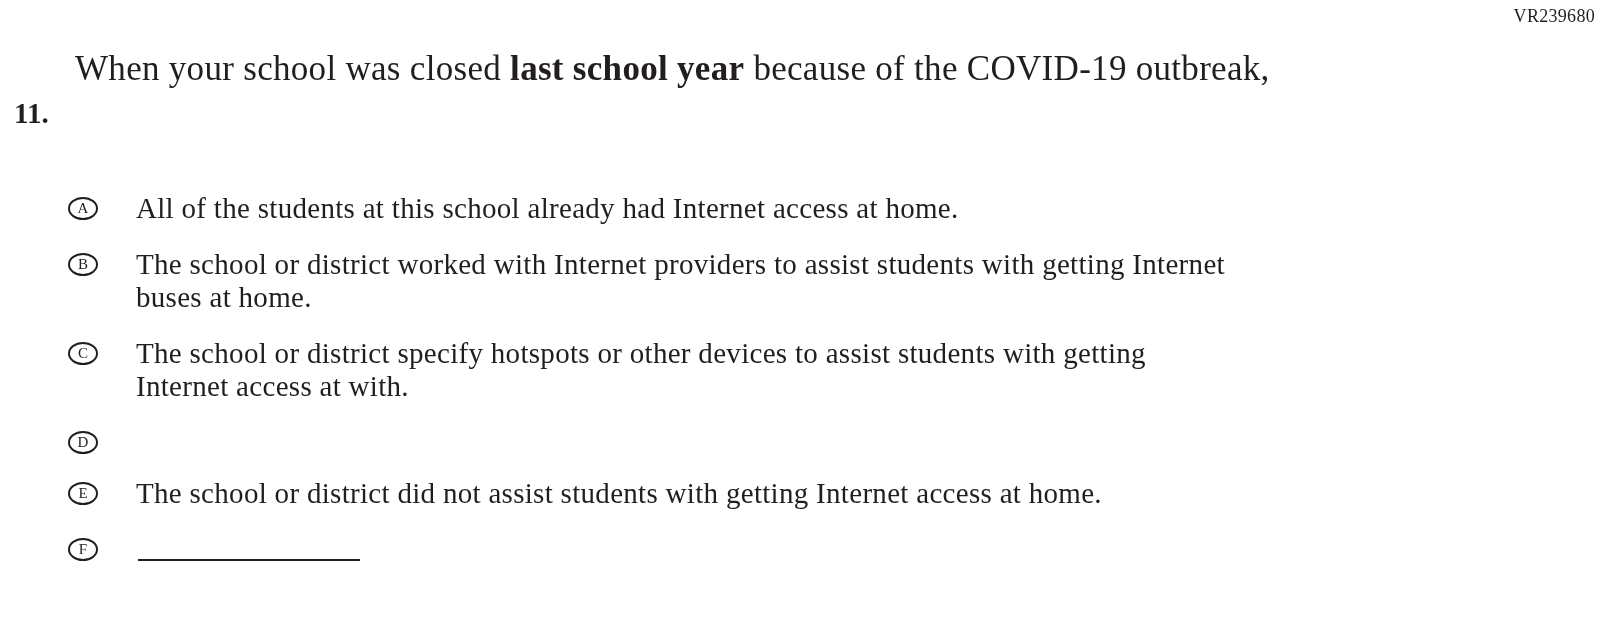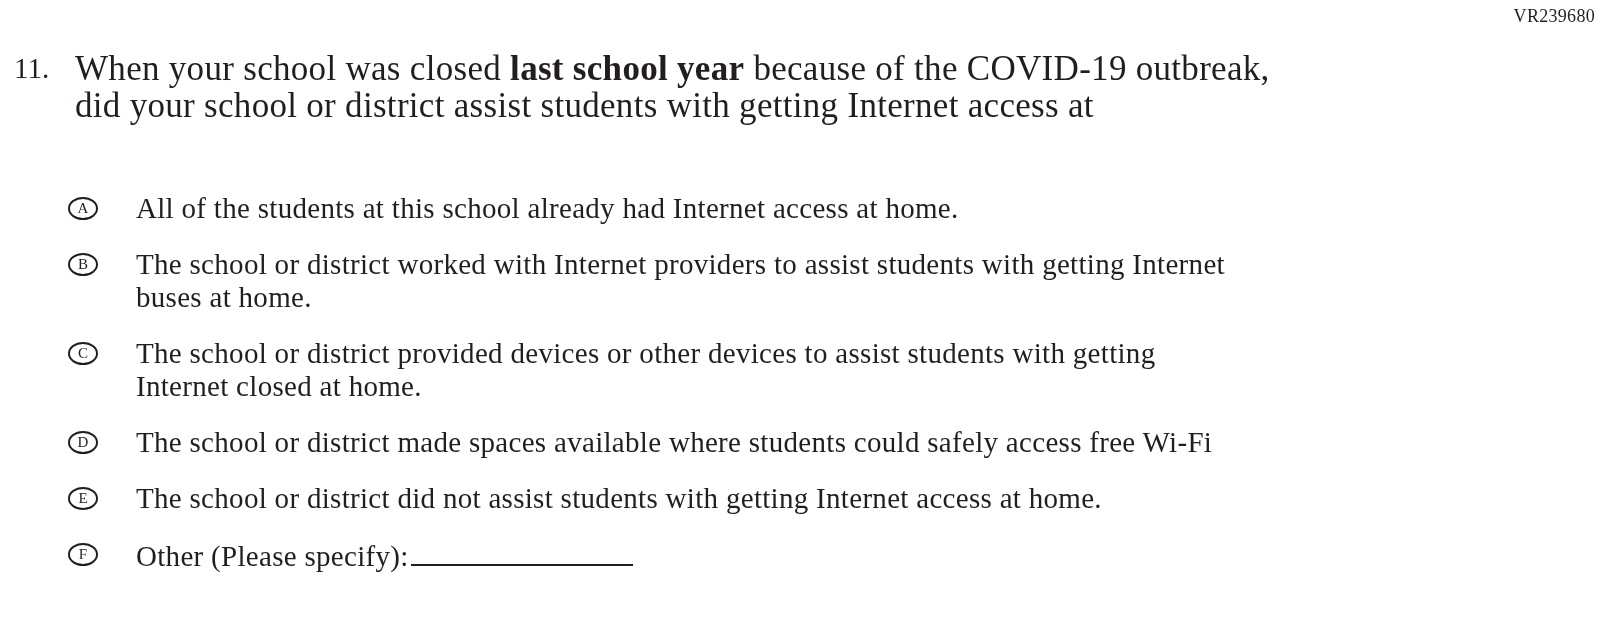--- a/index.html
+++ b/index.html
@@ -26,25 +26,26 @@
     color: #221e1f;
   }
   .question-block {
     position: absolute;
     top: 50px;
     left: 14px;
     display: flex;
     align-items: flex-start;
   }
   .question-number {
-    font-weight: normal;
+    font-weight: bold;
     font-size: 29px;
     line-height: 37px;
     width: 61px;
     flex: 0 0 61px;
+    margin-top: 45px;
   }
   .question-text {
     font-size: 35px;
     line-height: 37px;
     letter-spacing: 0.3px;
   }
   .question-text .qline { white-space: nowrap; }
   .b { font-weight: bold; }
   .options {
     position: absolute;
@@ -93,21 +94,20 @@
 <body>
 
 <div class="page">
 
   <div class="form-code">VR239680</div>
 
   <div class="question-block">
     <div class="question-number">11.</div>
     <div class="question-text">
       <div class="qline"><span>When your school was closed </span><span class="b">last school year</span><span> because of the COVID-19 outbreak,</span></div>
-      <div class="qline"><span>did your school or district assist students with getting Internet access at</span><span class="b"></span><span></span></div>
     </div>
   </div>
 
   <div class="options">
 
     <div class="option">
       <div class="bubble">
           <span>A</span>
         </div>
       <div class="option-text">
@@ -123,46 +123,45 @@
         <div class="oline">The school or district worked with Internet providers to assist students with getting Internet</div>
         <div class="oline">buses at home.</div>
       </div>
     </div>
 
     <div class="option">
       <div class="bubble">
           <span>C</span>
         </div>
       <div class="option-text">
-        <div class="oline">The school or district provided devices or other devices to assist students with getting</div>
-        <div class="oline">Internet closed at home.</div>
+        <div class="oline">The school or district specify hotspots or other devices to assist students with getting</div>
+        <div class="oline">Internet access at with.</div>
       </div>
     </div>
 
     <div class="option">
       <div class="bubble">
           <span>D</span>
         </div>
       <div class="option-text">
-        <div class="oline">The school or district made spaces available where students could safely access free Wi-Fi</div>
       </div>
     </div>
 
     <div class="option">
       <div class="bubble">
           <span>E</span>
         </div>
       <div class="option-text">
         <div class="oline">The school or district did not assist students with getting Internet access at home.</div>
       </div>
     </div>
 
     <div class="option">
       <div class="bubble">
           <span>F</span>
         </div>
       <div class="option-text">
-        <div class="oline"><span>Other (Please specify):</span><span class="blank-line"></span></div>
+        <div class="oline"><span class="blank-line"></span></div>
       </div>
     </div>
 
   </div>
 </div>
 
 </body></html>

